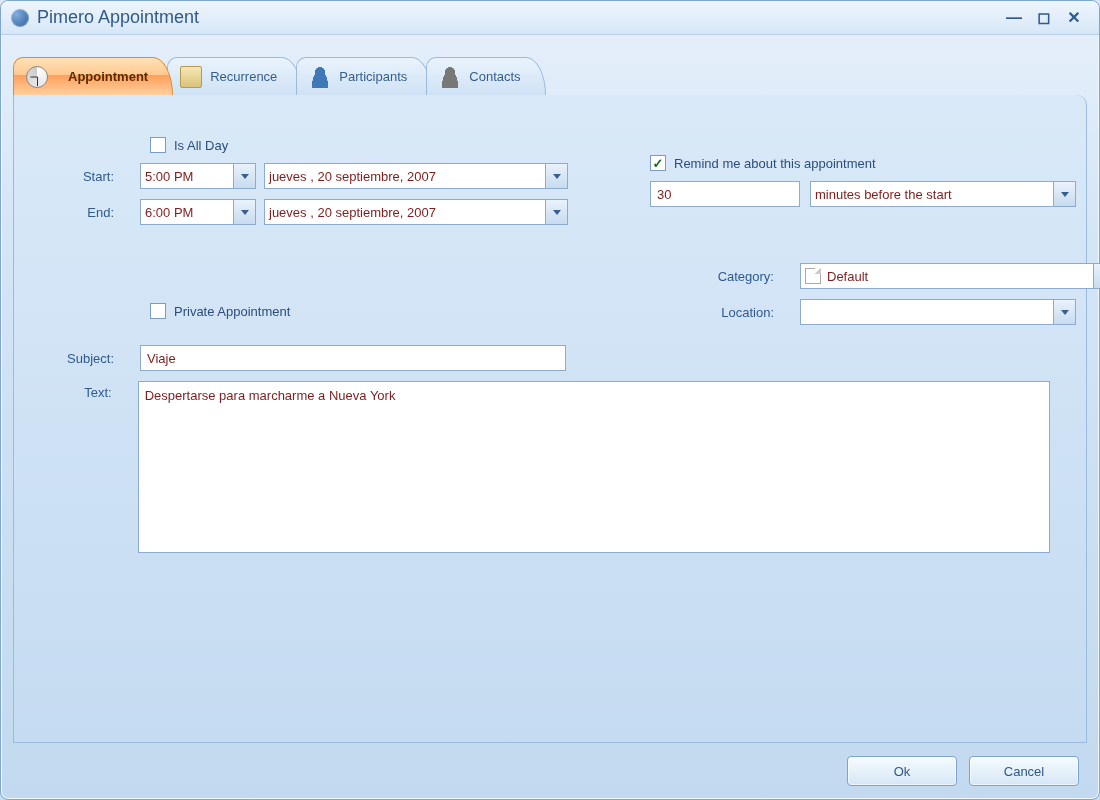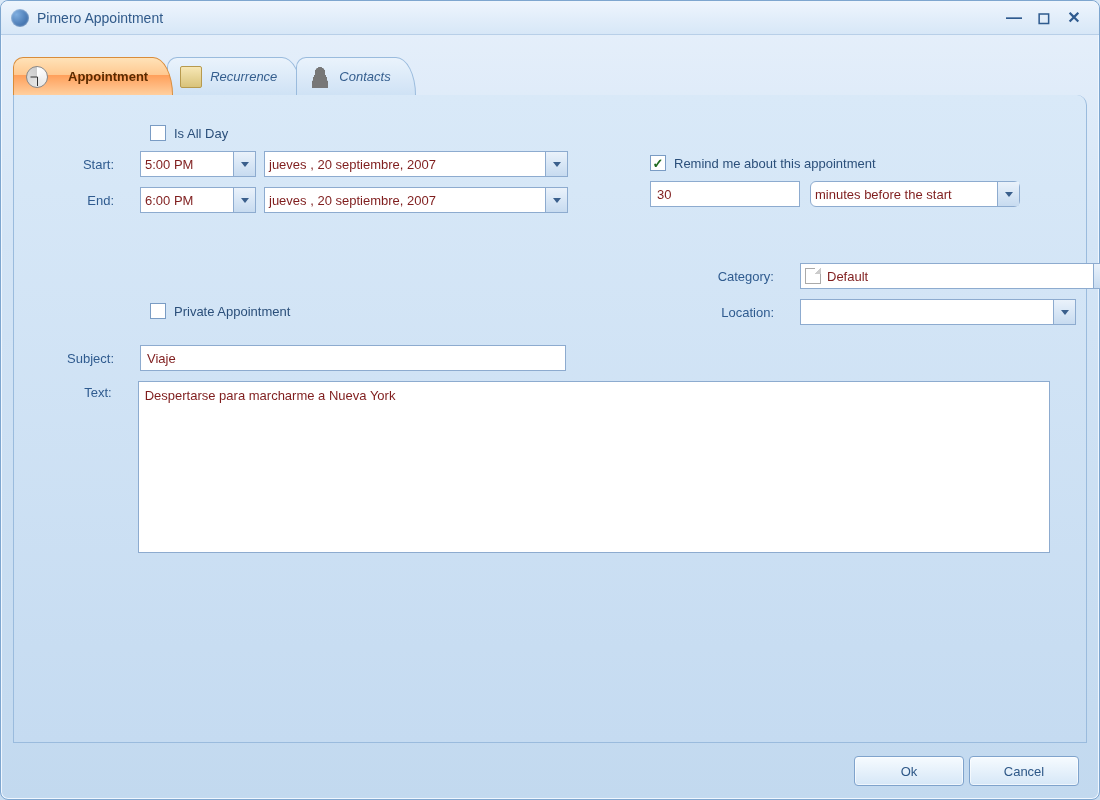--- a/index.html
+++ b/index.html
@@ -27,21 +27,21 @@
   border-bottom: 1px solid #b8cfe8;
   border-radius: 8px 8px 0 0;
 }
 .titlebar .app-icon {
   width: 18px; height: 18px;
   border-radius: 50%;
   background: radial-gradient(circle at 30% 30%, #7faee0, #2a5a98);
   margin-right: 8px;
   box-shadow: inset 0 0 2px rgba(255,255,255,0.8);
 }
-.titlebar .title { color: #305a8a; font-size: 14px; }
+.titlebar .title { color: #305a8a; font-size: 18px; }
 .titlebar .spacer { flex: 1; }
 .titlebar .winbtn { width: 30px; text-align: center; color: #2f5b8f; font-weight: bold; cursor: pointer; font-size: 16px; }
 
 .tabbar {
   display: flex;
   align-items: flex-end;
   padding: 12px 12px 0 12px;
   height: 60px;
   position: relative;
 }
@@ -51,21 +51,21 @@
   padding: 0 24px 0 12px;
   margin-right: 0px;
   background: linear-gradient(to bottom, #eaf3fc, #cfe2f5);
   border: 1px solid #9abbdd;
   border-bottom: none;
   border-radius: 10px 20px 0 0 / 10px 38px 0 0;
   color: #345e8e;
   cursor: pointer;
   position: relative;
 }
-.tab + .tab { margin-left: -6px; font-style: italic; }
+.tab + .tab { margin-left: -6px; }
 .tab.active {
   background: linear-gradient(to bottom, #ffe2b8 0%, #ffc991 45%, #ff9f5a 46%, #ffcf9e 100%);
   border-color: #d98c3a;
   color: #5a2b00;
   font-weight: bold;
   z-index: 2;
   gap: 12px;
 }
 .tab .tab-icon { width: 22px; height: 22px; margin-right: 8px; display:inline-block; }
 .icon-clock { background: conic-gradient(#fff, #ccc); border-radius: 50%; border:1px solid #888; position:relative;}
@@ -109,21 +109,21 @@
 
 .cols { display:flex; }
 .cols .lc { flex: 0 0 560px; }
 .cols .rc { flex: 1; padding-left:40px; }
 
 .textarea { height:172px; align-items:flex-start; padding:6px; width: 946px;}
 .subject-input { width:426px; }
 
 .footer {
   height:56px; display:flex; justify-content:flex-end; align-items:center;
-  padding: 0 20px; gap:5px;
+  padding: 0 20px; gap:12px;
 }
 .btn {
   min-width:110px; height:30px;
   background:linear-gradient(to bottom,#f6fbff,#d6e7f7);
   border:1px solid #7fa3cc; border-radius:4px;
   display:flex; align-items:center; justify-content:center;
   color:#2d5787; cursor:pointer;
   box-shadow: inset 0 0 0 1px rgba(255,255,255,0.6);
 }
 .doc-icon{width:16px;height:16px;border:1px solid #aaa;background:#fff;margin-right:6px;position:relative;}
@@ -146,30 +146,34 @@
   <div class="tabbar">
     <div class="tab active">
       <span class="tab-icon icon-clock"></span>
       <span>Appointment</span>
     </div>
     <div class="tab">
       <span class="tab-icon icon-folder"></span>
       <span>Recurrence</span>
     </div>
     <div class="tab">
+      <span class="tab-icon icon-person"></span>
+      <span>Participants</span>
+    </div>
+    <div class="tab">
       <span class="tab-icon icon-person2"></span>
       <span>Contacts</span>
     </div>
   </div>
 
   <div class="content">
 
     <div class="cols">
       <div class="lc">
-        <div class="row" style="margin-left:100px;">
+        <div class="row" style="margin-left:100px;margin-top:12px;">
           <span class="checkbox"></span>
           <span>Is All Day</span>
         </div>
 
         <div class="row">
           <span class="label">Start:</span>
           <div class="combo" style="width:116px; margin-right:8px;">
             <span>5:00 PM</span>
             <span class="dd-btn">
                 <span class="arrow-down"></span>
@@ -203,21 +207,21 @@
       <div class="rc">
         <div style="height:30px"></div>
         <div class="row">
           <span class="checkbox checked"></span>
           <span>Remind me about this appointment</span>
         </div>
         <div class="row">
           <div class="input" style="width:150px; margin-right:10px;">
             <span>30</span>
           </div>
-          <div class="dropdown" style="width:210px;border-radius:6px;">
+          <div class="dropdown" style="width:266px;">
             <span>minutes before the start</span>
             <span class="dd-btn">
                 <span class="arrow-down"></span>
               </span>
           </div>
         </div>
 
         <div style="height:46px"></div>
 
         <div class="row">

